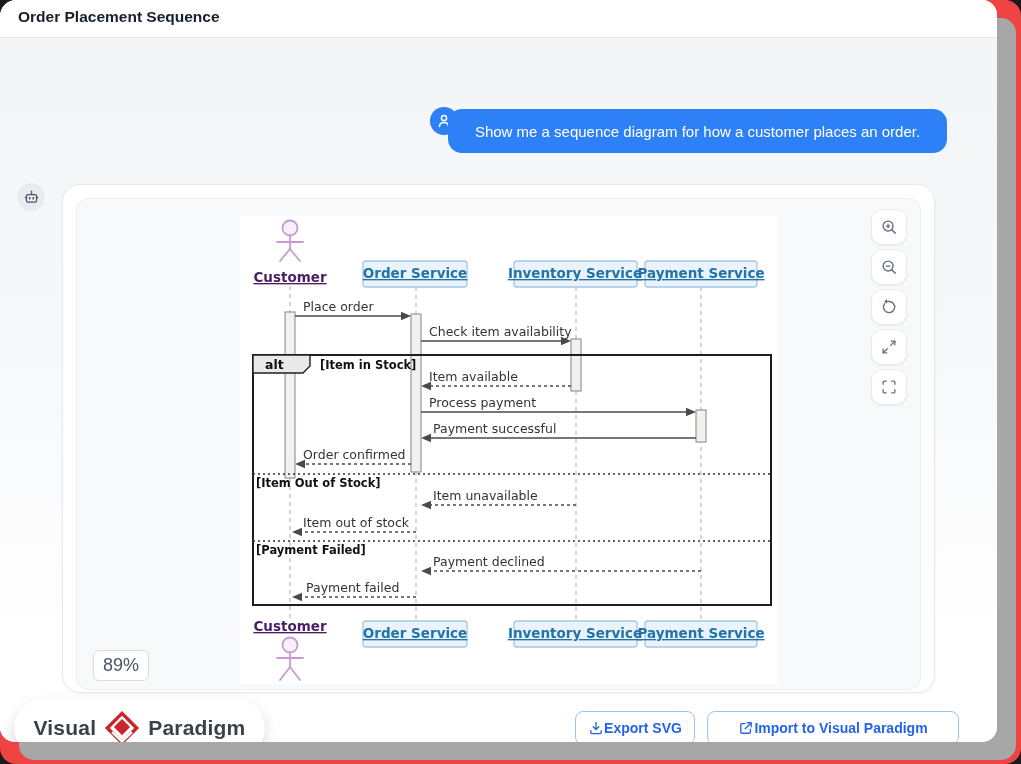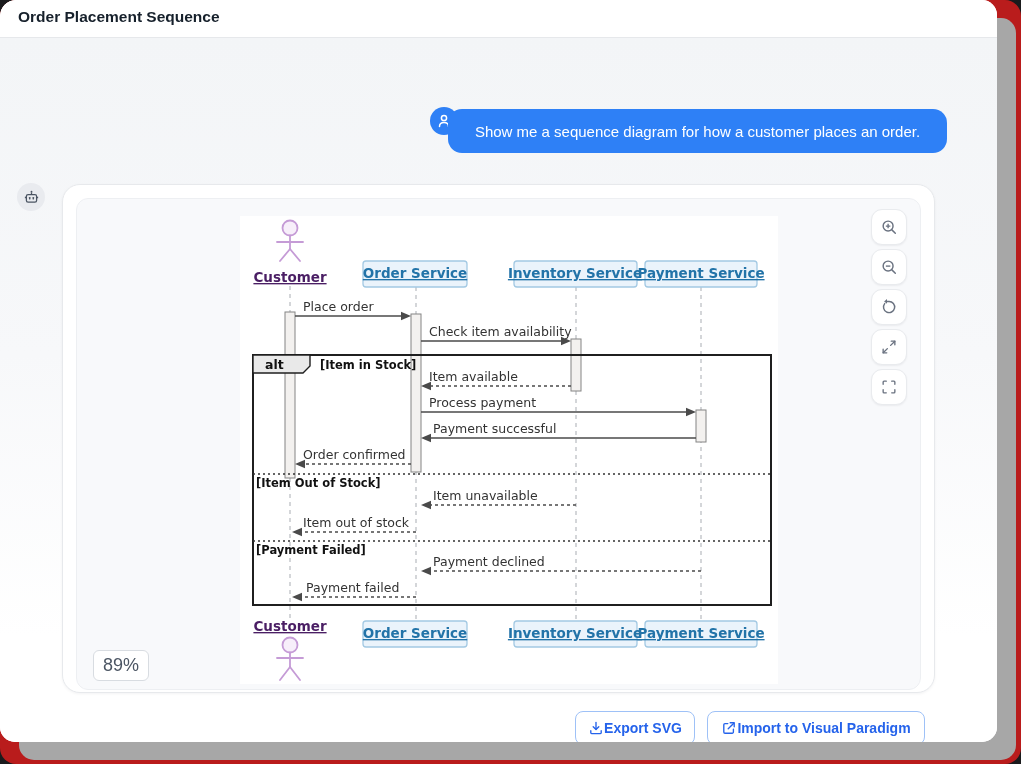--- a/index.html
+++ b/index.html
@@ -1,16 +1,16 @@
 <!DOCTYPE html>
 <html><head>
 <meta charset="utf-8">
 <style>
   html,body{margin:0;padding:0;background:#1b1b1d;font-family:"Liberation Sans",sans-serif;}
-  .screen{position:relative;width:1021px;height:764px;overflow:hidden;background:#b91c1c;border-radius:16px;}
+  .screen{position:relative;width:1021px;height:764px;overflow:hidden;background:#ef4444;border-radius:16px;}
   .window{position:absolute;left:0;top:0;width:997px;height:742px;background:#ffffff;
           border-radius:15px;overflow:hidden;box-shadow:19px 18px 0 0 #a7a7a7;}
   
   .header{position:absolute;left:0;top:0;right:0;height:37px;background:#fff;border-bottom:1px solid #e6e8eb;}
   .header-title{position:absolute;left:18px;top:8px;font-size:15.5px;font-weight:700;color:#16202b;}
   
   .content{position:absolute;left:0;top:38px;right:0;bottom:0;
            background:linear-gradient(180deg,#f3f5f7 0%,#f7f8fa 45%,#ffffff 85%);}
   
   .avatar{position:absolute;left:430px;top:69px;width:28px;height:28px;border-radius:50%;
@@ -31,21 +31,21 @@
             box-shadow:0 1px 2px rgba(16,24,40,.06);display:flex;align-items:center;justify-content:center;cursor:pointer;box-sizing:border-box;}
   .zoom-badge{position:absolute;left:93px;top:612px;background:#fff;border:1px solid #d8dce1;border-radius:6px;
               padding:4px 9px;font-size:18px;color:#4b5563;}
   .logo-pill{position:absolute;left:14px;top:661px;width:251px;height:58px;background:#fff;border-radius:30px;
              box-shadow:0 6px 14px rgba(0,0,0,.16);display:flex;align-items:center;justify-content:center;gap:8px;}
   .logo-word{font-size:21px;font-weight:700;color:#39424c;letter-spacing:.2px;}
   .footer-btn{position:absolute;top:673px;height:34px;background:#fff;border:1px solid #9ec1f7;border-radius:8px;
               display:flex;align-items:center;justify-content:center;gap:0;color:#2563eb;font-size:14px;font-weight:700;
               box-sizing:border-box;cursor:pointer;}
   .btn-export{left:575px;width:120px;}
-  .btn-import{left:707px;width:218px;}
+  .btn-import{left:707px;width:252px;}
   
   .seq-msg{font-family:"DejaVu Sans",sans-serif;font-size:12.5px;font-weight:500;fill:#333333;}
   .seq-part{font-family:"DejaVu Sans",sans-serif;font-size:13.5px;font-weight:600;fill:#2273a8;text-decoration:underline;}
   .seq-actor-label{font-family:"DejaVu Sans",sans-serif;font-size:13.5px;font-weight:700;fill:#4a1e64;text-decoration:underline;}
   .seq-guard{font-family:"DejaVu Sans",sans-serif;font-size:11.5px;font-weight:700;fill:#111;}
   .seq-op{font-family:"DejaVu Sans",sans-serif;font-size:12.5px;font-weight:700;fill:#111;}
 </style>
 </head>
 <body>
 
@@ -243,20 +243,30 @@
               <path d="M13 3.5 h2.5 a1 1 0 0 1 1 1 V7"></path>
               <path d="M16.5 13 v2.5 a1 1 0 0 1 -1 1 H13"></path>
               <path d="M7 16.5 H4.5 a1 1 0 0 1 -1-1 V13"></path>
             </g>
           </svg>
         </div>
       </div>
 
       <div class="zoom-badge">89%</div>
 
+      <div class="logo-pill">
+        <span class="logo-word">Visual</span>
+        <svg width="36" height="36" viewBox="0 0 40 40">
+          <polygon points="20,1 39,20 20,39 1,20" fill="#c9252c"></polygon>
+          <polygon points="20,6.5 33.5,20 20,33.5 6.5,20" fill="#ffffff"></polygon>
+          <polygon points="20,10 29,19 20,28 11,19" fill="#c9252c"></polygon>
+          <polyline points="9,24.5 20,35 31,24.5" fill="none" stroke="#ffffff" stroke-width="2.6"></polyline>
+        </svg>
+        <span class="logo-word">Paradigm</span>
+      </div>
 
       <div class="footer-btn btn-export">
         <svg width="16" height="16" viewBox="0 0 20 20">
           <g fill="none" stroke="#2563eb" stroke-width="1.7" stroke-linecap="round" stroke-linejoin="round">
             <line x1="10" y1="3" x2="10" y2="11.5"></line>
             <polyline points="6.5,8.5 10,12 13.5,8.5"></polyline>
             <path d="M3.5 13.5 v2.5 a1 1 0 0 0 1 1 h11 a1 1 0 0 0 1-1 v-2.5"></path>
           </g>
         </svg>
         <span>Export SVG</span>

